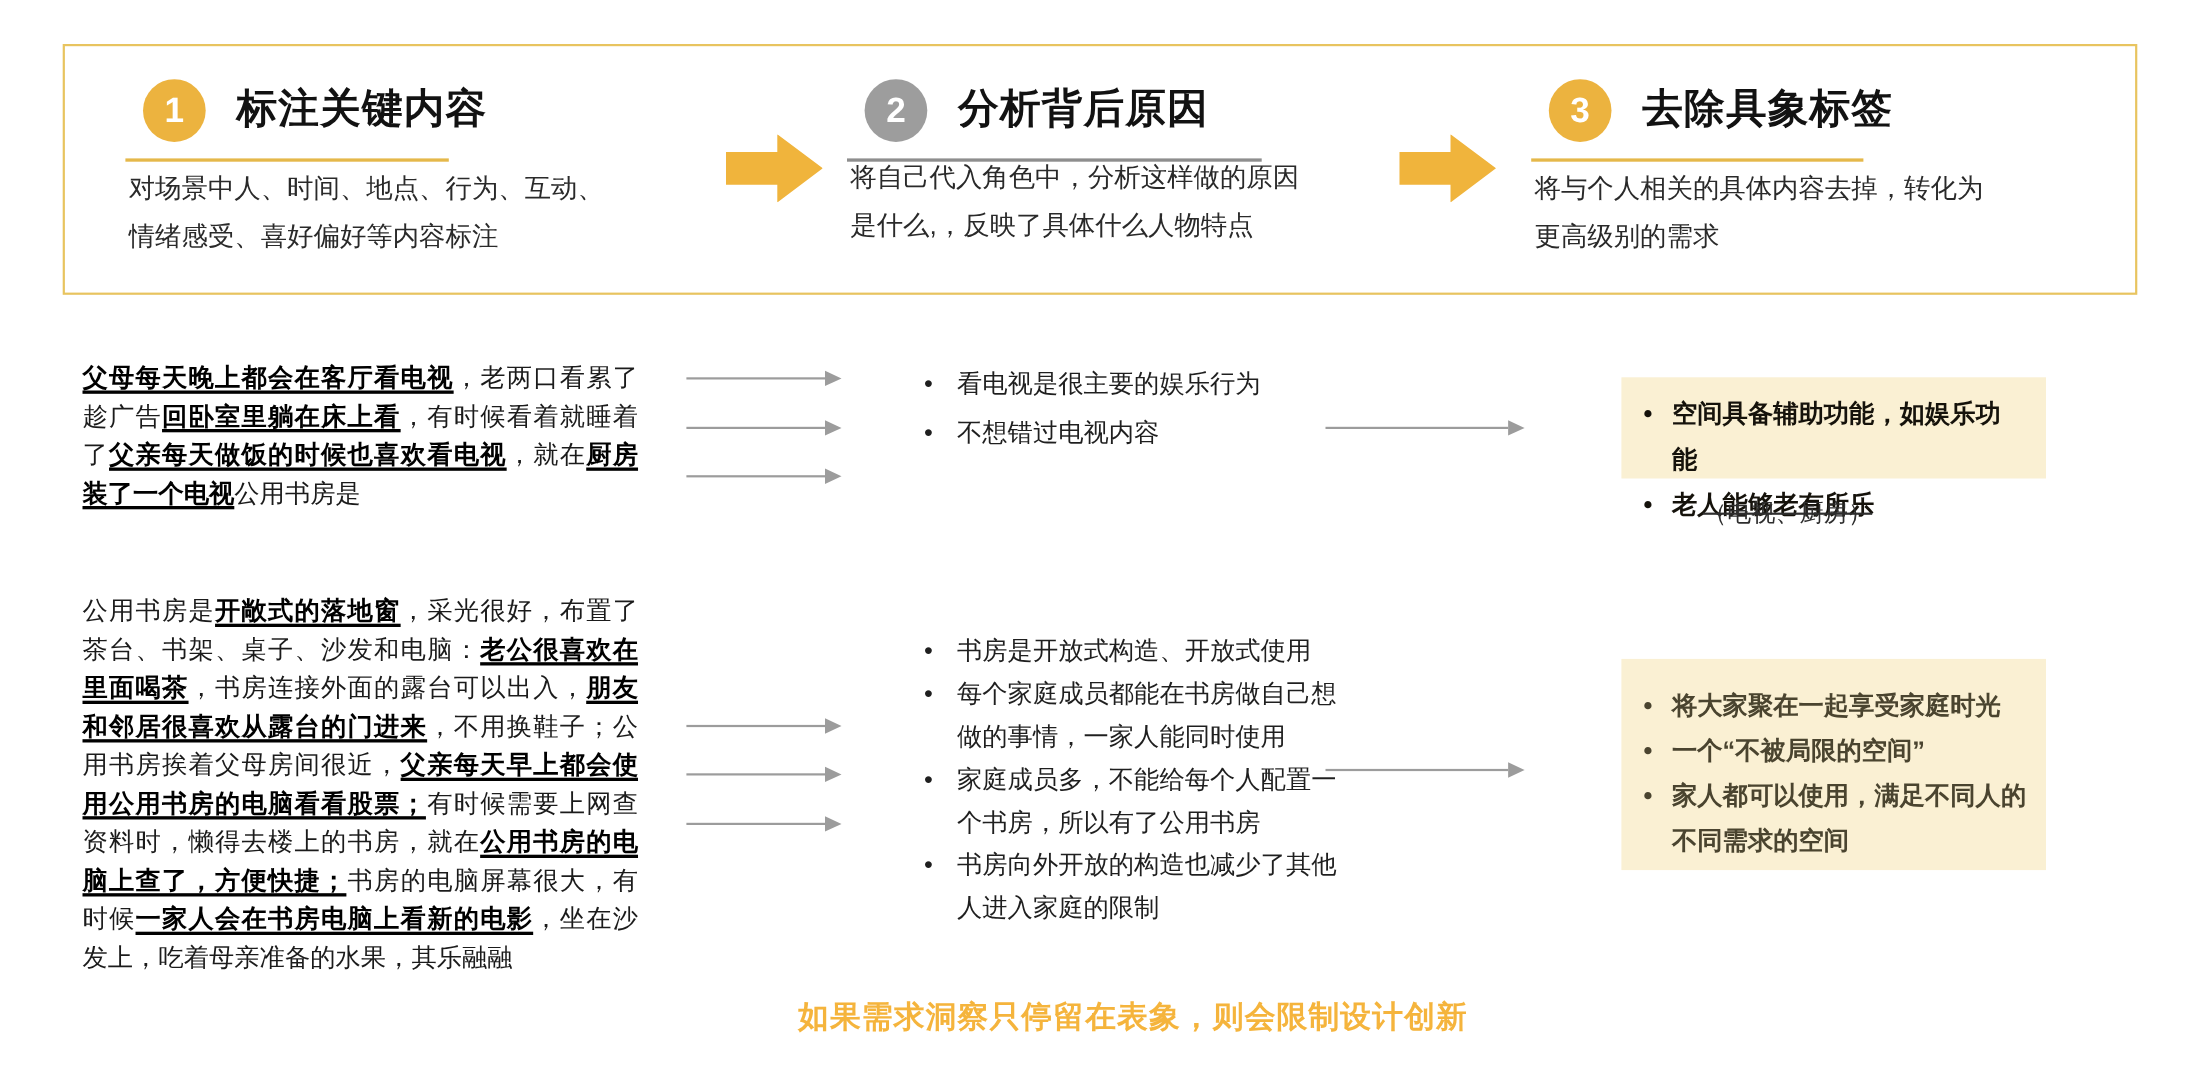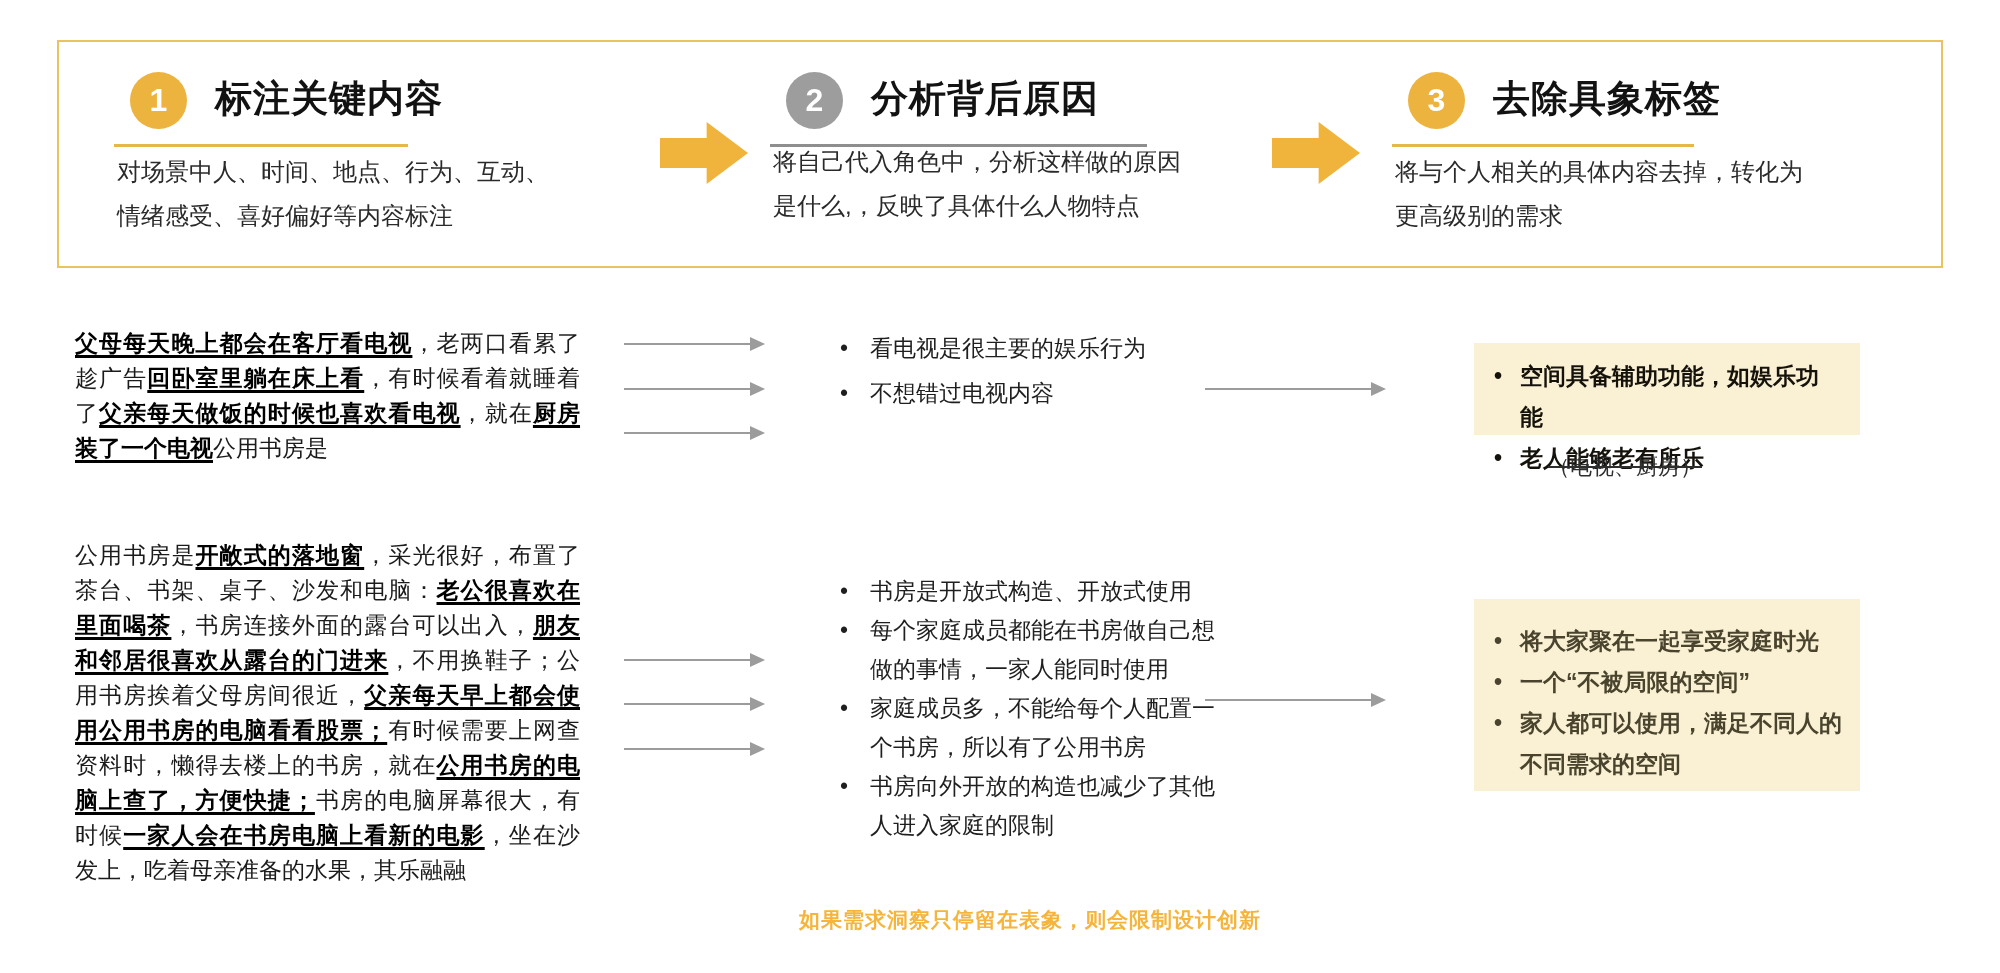--- a/index.html
+++ b/index.html
@@ -69,21 +69,21 @@
   .panel-2{left:1432px;top:599px;width:386px;height:192px;padding:22px 0 0 16px;box-sizing:border-box;}
   .panel-2 ul{font-size:23px;font-weight:800;line-height:41px;color:#4a442f;width:352px;}
 
   .removed-note{
     left:1432px;top:452px;width:386px;text-align:center;
     font-size:22px;color:#2e2e2e;text-decoration:line-through;text-decoration-thickness:2px;
   }
 
   .footer-note{
     left:600px;top:906px;width:860px;text-align:center;
-    font-size:21px;font-weight:800;color:#f5b43c;letter-spacing:1px;
+    font-size:28px;font-weight:800;color:#f5b43c;letter-spacing:1px;
   }
 </style>
 </head>
 <body>
 
 <div class="abs header-box"></div>
 
 <div class="abs step-circle circle-gold" style="left:130px;top:72px;">
   <span>1</span>
 </div>

